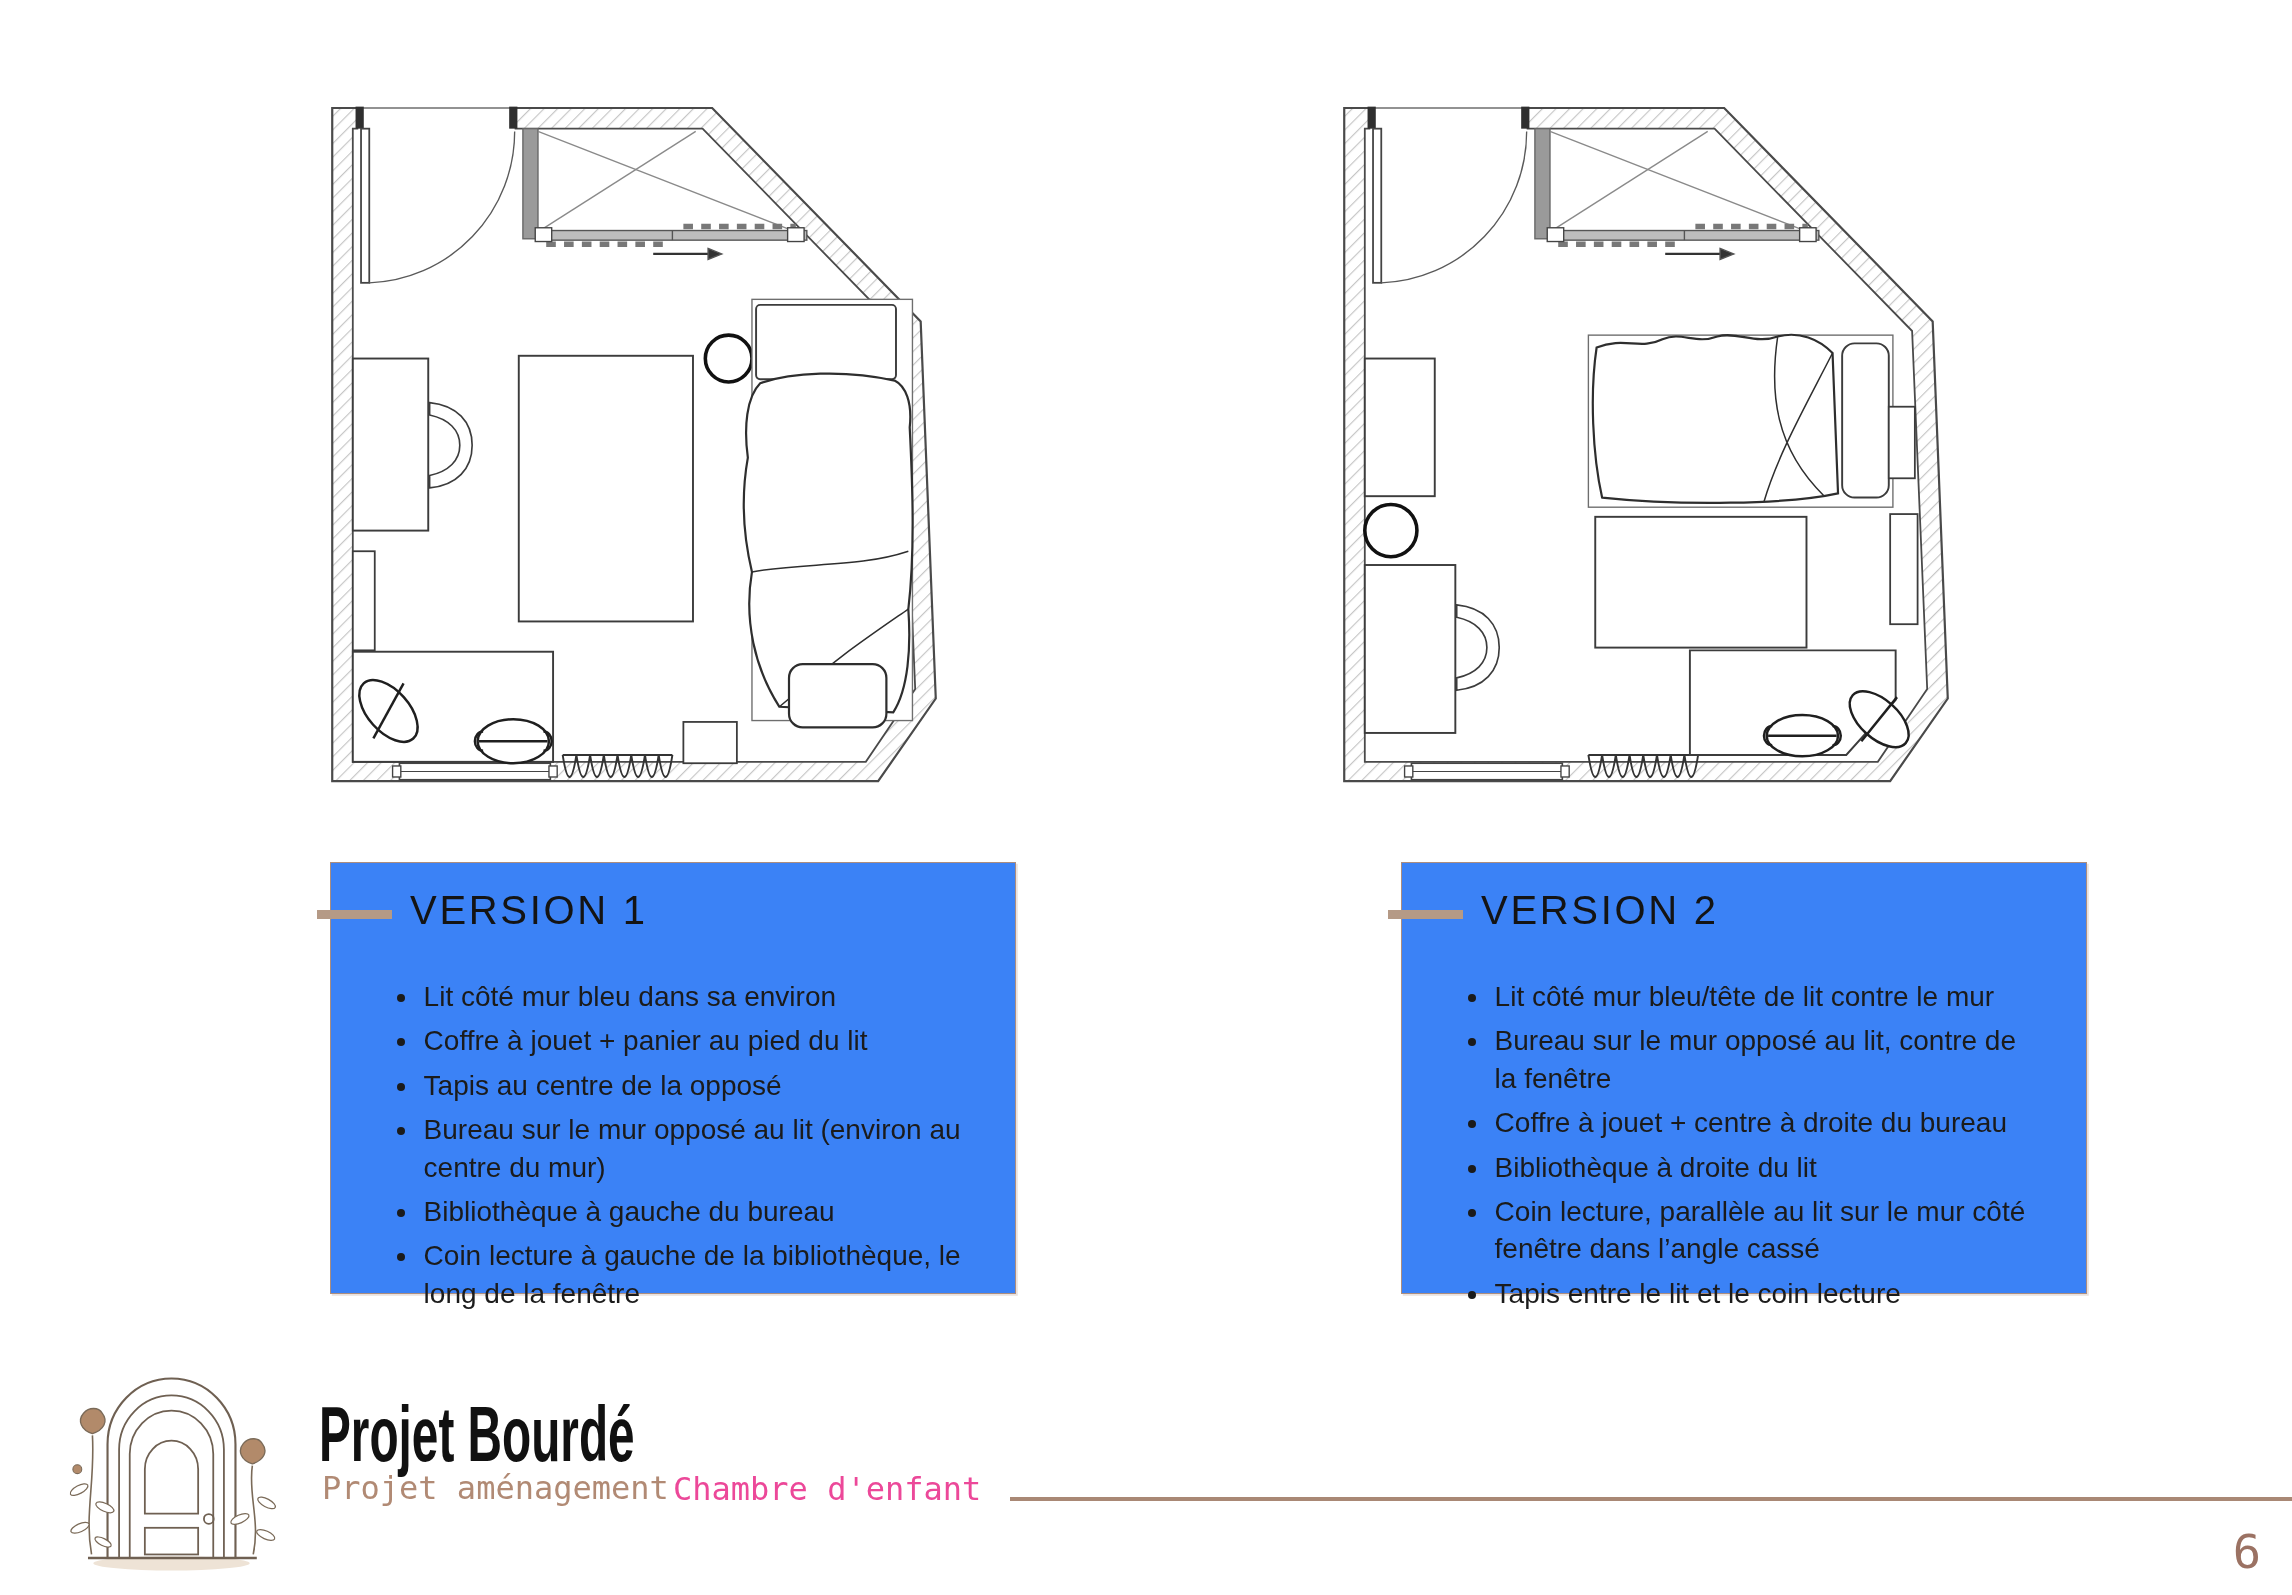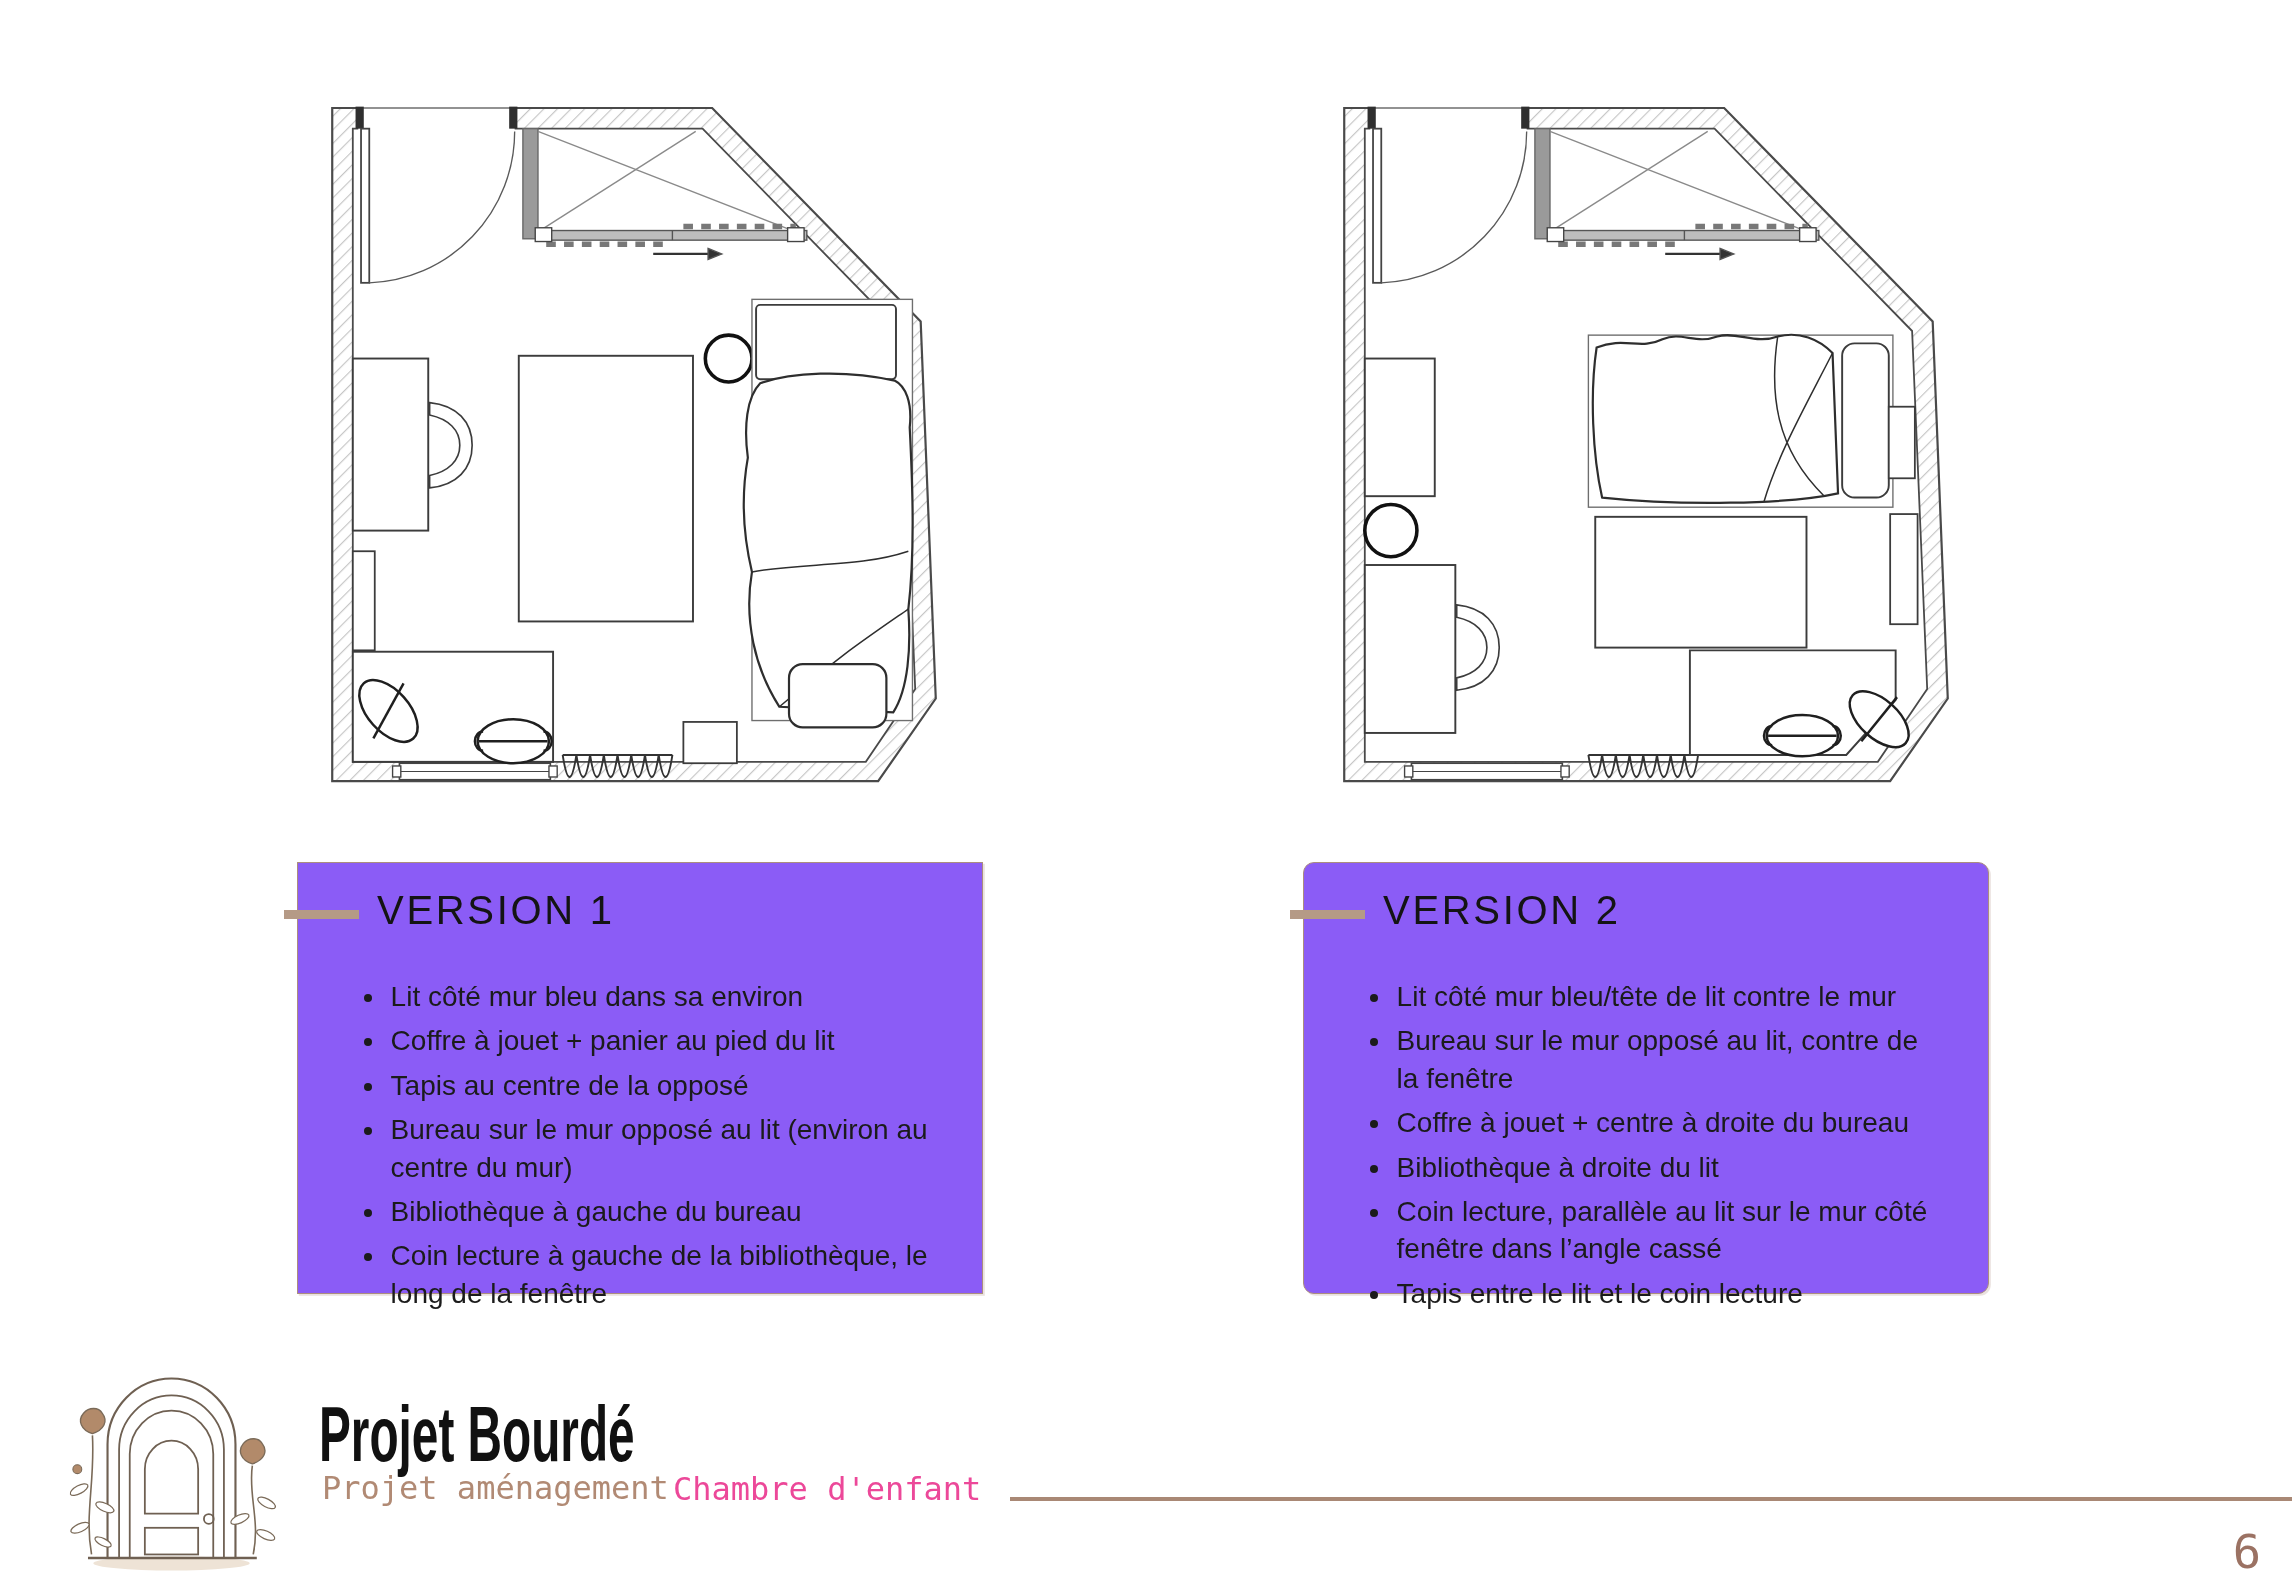--- a/index.html
+++ b/index.html
@@ -2,24 +2,24 @@
 <html style="font-size:14.3px"><head>
 <meta charset="utf-8">
 <style>
   html,body{margin:0;padding:0;background:#fff;}
   .page{position:relative;width:2293px;height:1595px;background:#ffffff;overflow:hidden;
         font-family:"Liberation Sans",sans-serif;color:#1d1d1d;}
   svg{display:block;}
   .plan{position:absolute;top:97px;width:620px;height:691px;}
   #plan1{left:324px;}
   #plan2{left:1336px;}
-  .version-box{position:absolute;top:862px;width:686px;height:432px;background:#8b5cf6;
-        border:1.8px solid #ab8d7f;box-sizing:border-box;box-shadow:1.8px 1.8px 0 rgba(171,141,127,.25);}
+  .version-box{position:absolute;top:862px;width:686px;height:432px;background:#3b82f6;
+        border:1.8px solid #ab8d7f;box-sizing:border-box;box-shadow:1.8px 1.8px 0 rgba(171,141,127,.25);margin-left:33px;}
   #vbox1{left:297px;}
-  #vbox2{left:1303px;border-radius:11px;}
+  #vbox2{left:1368px;}
   .accent-line{position:absolute;left:-14.3px;top:47px;width:75px;height:9px;background:#b59a86;}
   .vtitle{position:absolute;left:79px;top:25px;font-size:40px;letter-spacing:2.7px;color:#141414;font-weight:400;}
   ul.bullets{position:absolute;left:66px;top:115px;margin:0;padding:0 27px 0 23px;width:548px;
         list-style:disc;font-size:28px;line-height:1.33;color:#1b1b1b;}
   ul.bullets li{margin-bottom:7.2px;padding-left:3.6px;}
   .logo{position:absolute;left:56px;top:1324px;width:231px;height:269px;}
   .brand{position:absolute;left:319px;top:1390px;font-size:77px;font-weight:700;color:#111;
         transform:scaleX(.62);transform-origin:left top;white-space:nowrap;letter-spacing:0;}
   .subtitle{position:absolute;left:322px;top:1469px;font-family:"DejaVu Sans Mono",monospace;
         font-size:32px;color:#b18a74;white-space:nowrap;}

